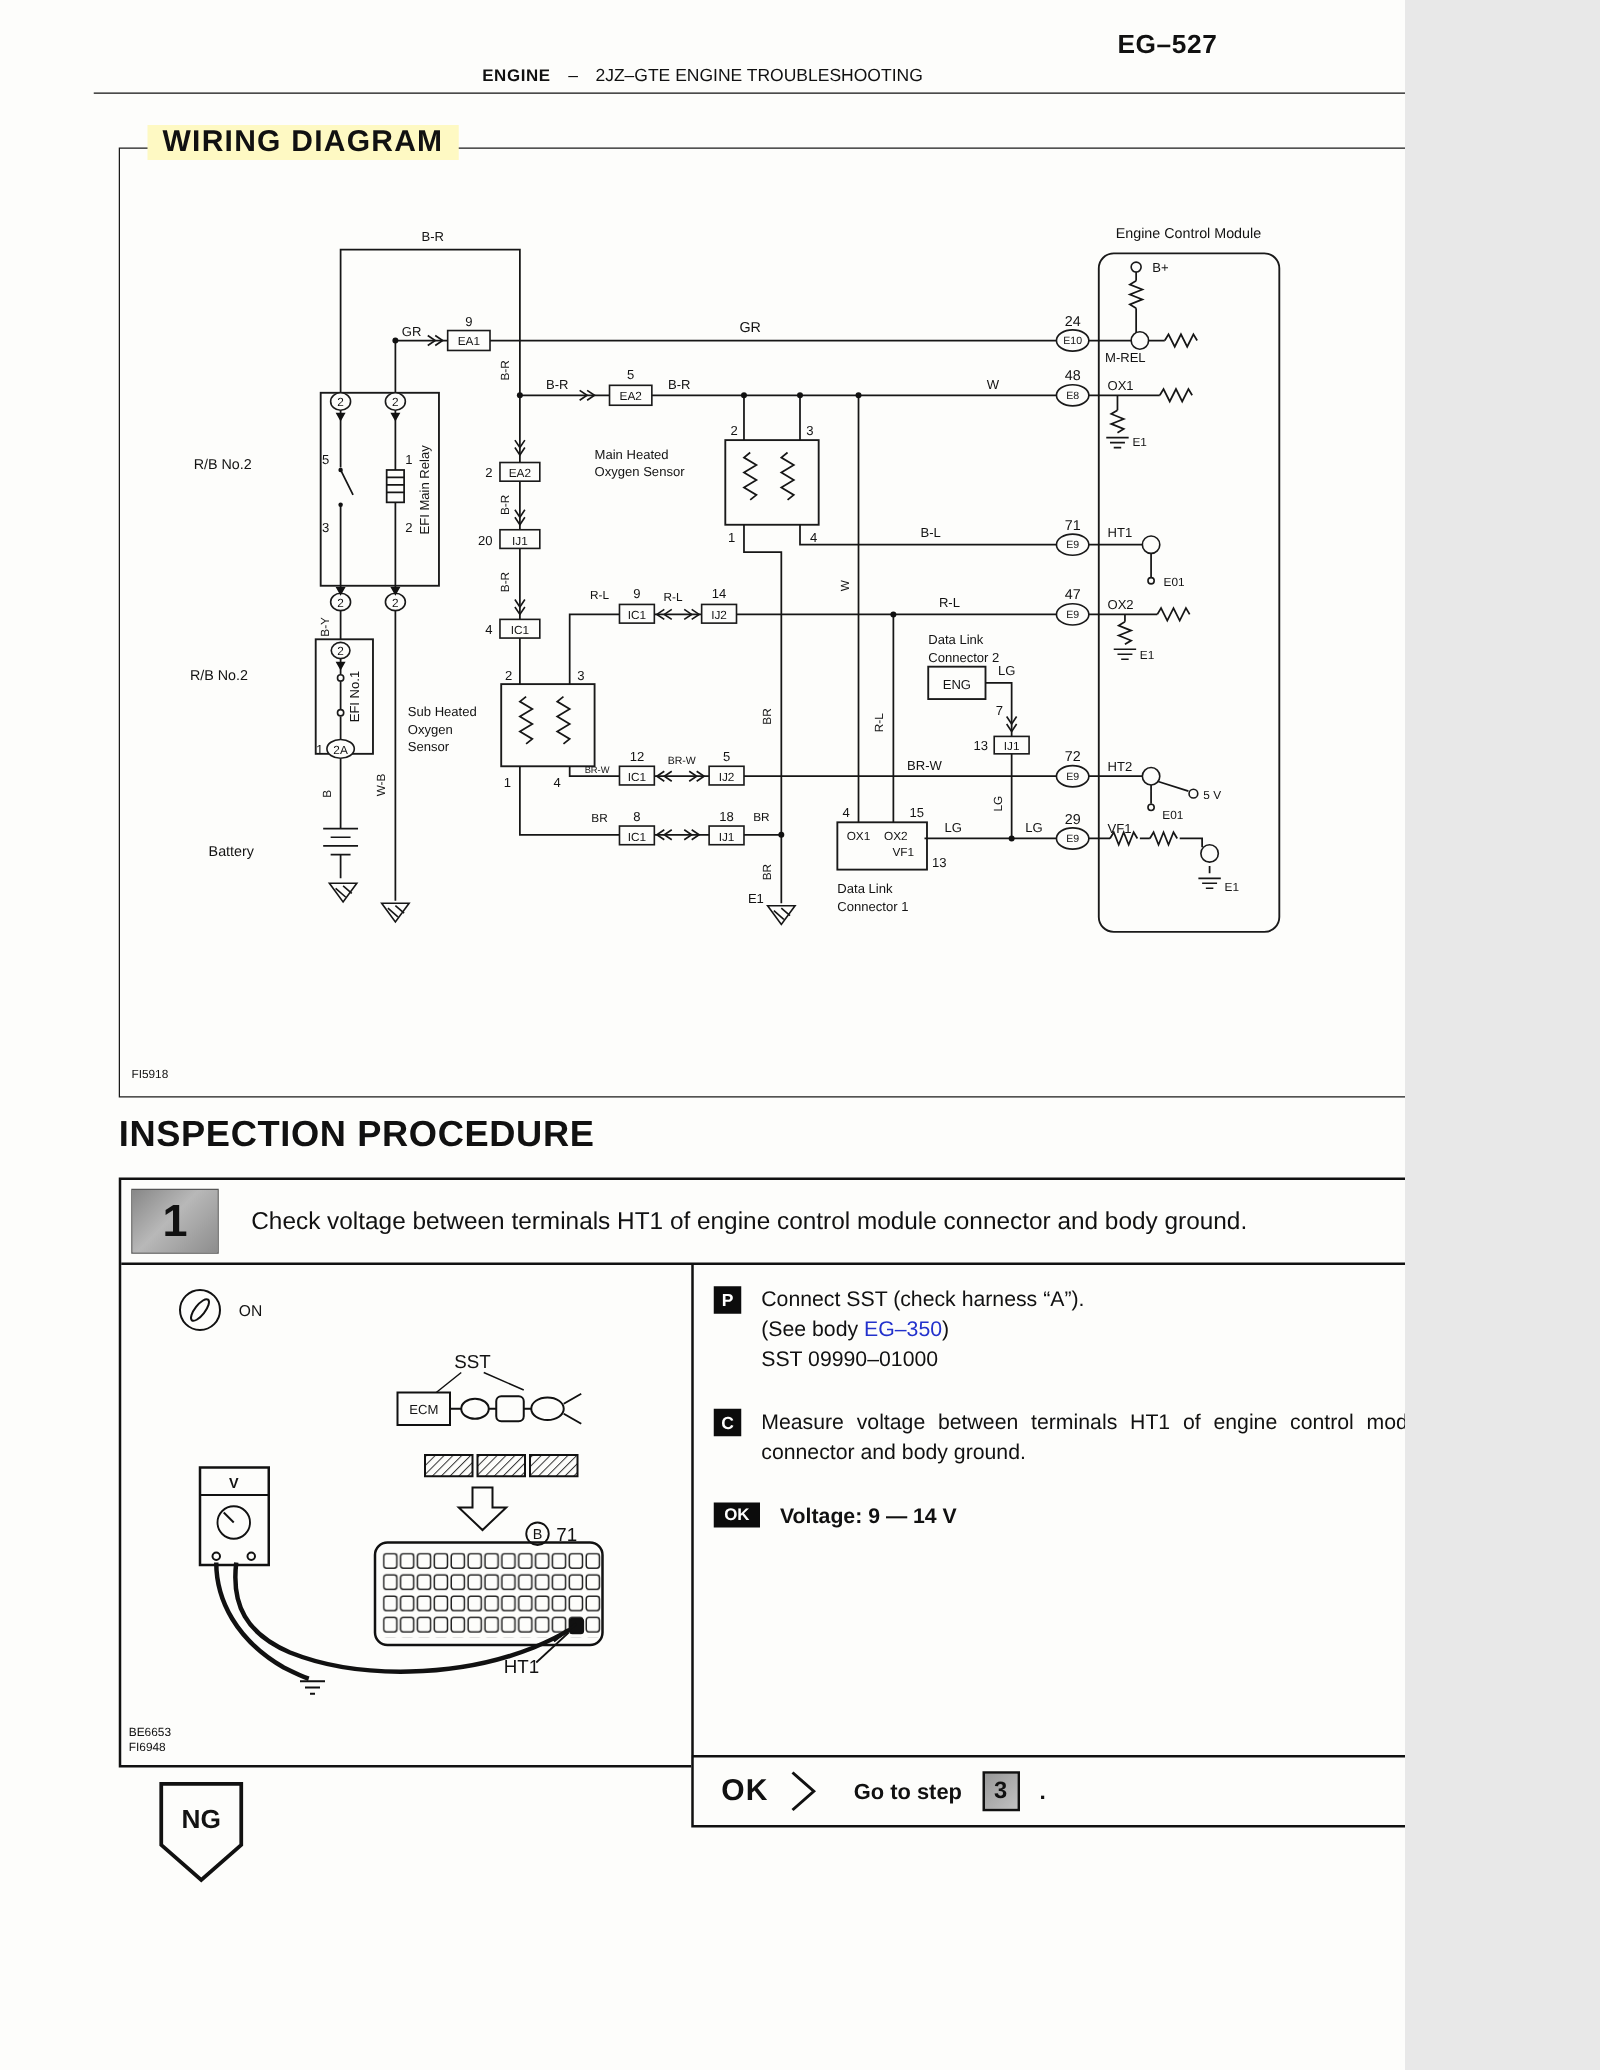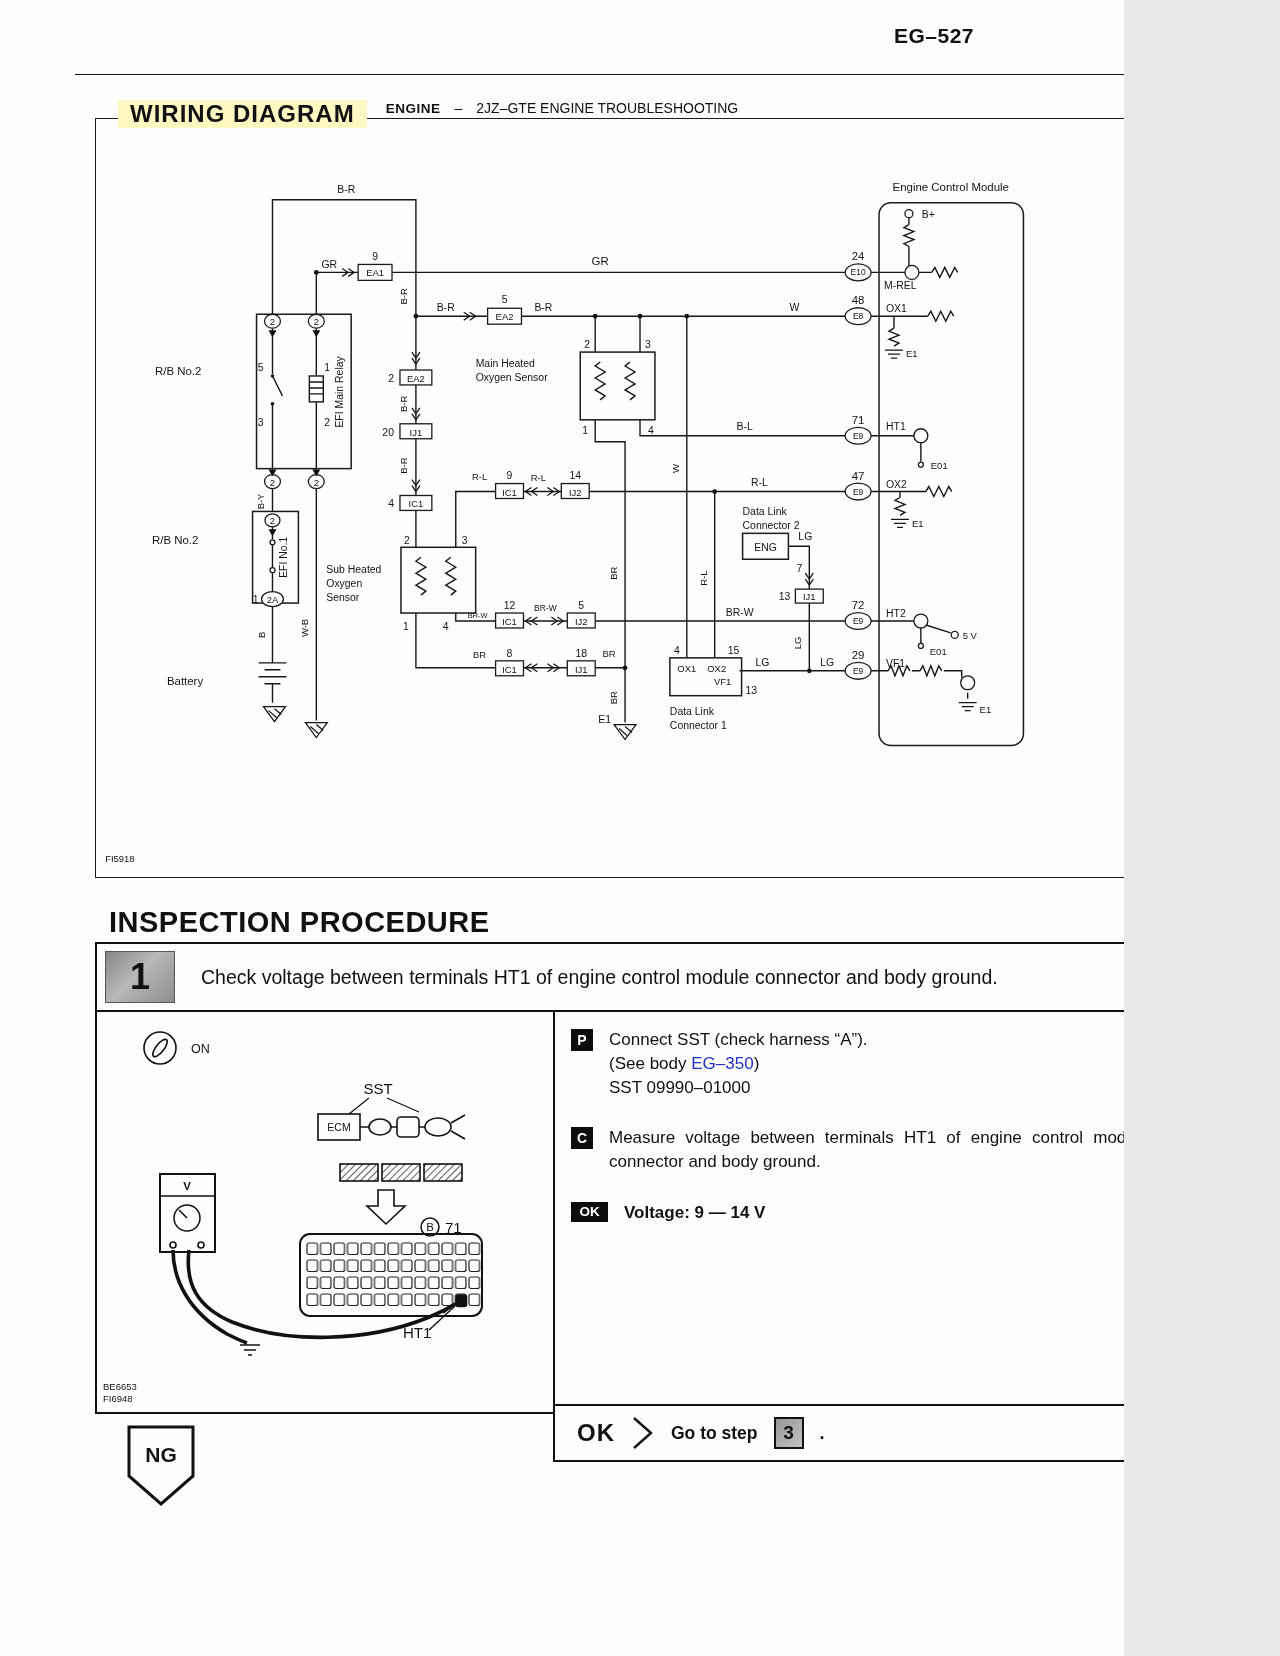--- a/index.html
+++ b/index.html
@@ -1,45 +1,45 @@
 <!DOCTYPE html>
 <html><head>
 <meta charset="utf-8">
 <style>
   html,body{margin:0;padding:0;background:#e8e8e8;}
   .page{position:relative;width:1124px;height:1656px;background:#fdfdfb;font-family:"Liberation Sans",sans-serif;color:#111;overflow:hidden;}
   .pageno{position:absolute;right:150px;top:24px;font-size:21px;font-weight:bold;letter-spacing:.5px;}
-  .runhead{position:absolute;left:0;right:0;top:52px;text-align:center;font-size:14px;margin-top:48px;}
+  .runhead{position:absolute;left:0;right:0;top:52px;text-align:center;font-size:14px;}
   .rh-b{font-weight:bold;font-size:13.5px;letter-spacing:.5px;}
   .rh-sep{margin:0 14px;}
   .rule{position:absolute;left:75px;top:74px;width:1060px;border-top:1.6px solid #111;}
   .wiring-box{position:absolute;left:95px;top:118px;width:1090px;height:758px;border:1.8px solid #1a1a1a;background:#fdfdfb;}
   .wiring-title{position:absolute;left:22px;top:-19px;margin:0;background:#fef9c3;padding:0 12px;font-size:24px;font-weight:bold;letter-spacing:1px;}
   .wiring-box svg{position:absolute;left:0;top:6px;}
   svg text{fill:#131313;font-family:"Liberation Sans",sans-serif;}
   .f7{font-size:7.5px}.f8{font-size:8.5px}.f9{font-size:9.5px}.f10{font-size:10.5px}.f11{font-size:11.5px}.f12{font-size:12.5px}
   .mid{text-anchor:middle}.end{text-anchor:end}
-  .insp-title{position:absolute;left:95px;top:892px;margin:14px;font-size:29px;font-weight:bold;letter-spacing:.5px;}
+  .insp-title{position:absolute;left:95px;top:892px;margin:0;font-size:29px;font-weight:bold;letter-spacing:.5px;}
   .step{position:absolute;left:95px;top:942px;width:1092px;border:2.5px solid #111;box-sizing:border-box;background:#fdfdfb;}
   .step-head{display:flex;align-items:center;gap:26px;border-bottom:2.5px solid #111;padding:5px 8px;height:56px;}
   .step-num{width:68px;height:50px;background:linear-gradient(135deg,#878787,#b8b8b8 45%,#8d8d8d);border:1px solid #555;font-size:36px;font-weight:bold;display:flex;align-items:center;justify-content:center;}
   .step-heading{font-size:19.5px;font-weight:normal;line-height:1.28;width:880px;}
   .step-body{display:flex;height:400px;}
   .cell-left{width:456px;position:relative;flex:0 0 auto;}
   .cell-right{flex:1;border-left:2.5px solid #111;padding:16px 20px 0 16px;}
   .inst{display:flex;gap:16px;margin-bottom:27px;}
   .badge{flex:0 0 auto;width:22px;height:22px;background:#0c0c0c;color:#fff;font-weight:bold;font-size:14px;display:flex;align-items:center;justify-content:center;margin-top:1px;}
   .badge.wide{width:37px;height:20px;font-size:13.5px;}
   .inst-text{font-size:17px;line-height:1.4;width:540px;}
   .c-text{text-align:justify;}
   .ok-text{font-weight:bold;}
   .link{color:#2231cc;cursor:pointer;}
   .goto-bar{position:absolute;left:553px;top:1404px;width:634px;height:58px;border:2.5px solid #111;box-sizing:border-box;background:#fdfdfb;display:flex;align-items:center;gap:16px;padding-left:22px;}
   .goto-ok{font-size:24px;font-weight:bold;letter-spacing:1px;}
-  .goto-text{font-size:17.5px;font-weight:bold;}
+  .goto-text{font-size:17.5px;font-weight:bold;margin-left:12px;}
   .goto-step{width:30px;height:32px;border:2.5px solid #111;background:linear-gradient(135deg,#979797,#c2c2c2);display:flex;align-items:center;justify-content:center;font-weight:bold;font-size:19px;box-sizing:border-box;}
   .goto-period{font-weight:bold;font-size:18px;}
   .ng-shape{position:absolute;left:126px;top:1424px;}
   .ngt{font-size:21px;font-weight:bold;text-anchor:middle;}
   .codes{position:absolute;left:6px;bottom:8px;font-size:9.5px;line-height:1.2;}
 </style>
 </head>
 <body>
 
 <div class="page">

